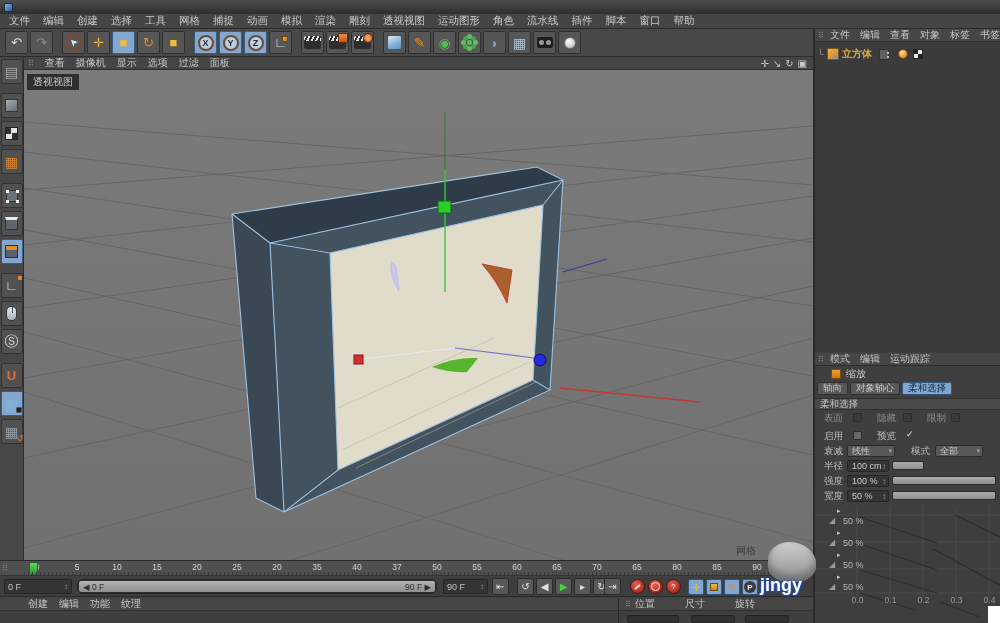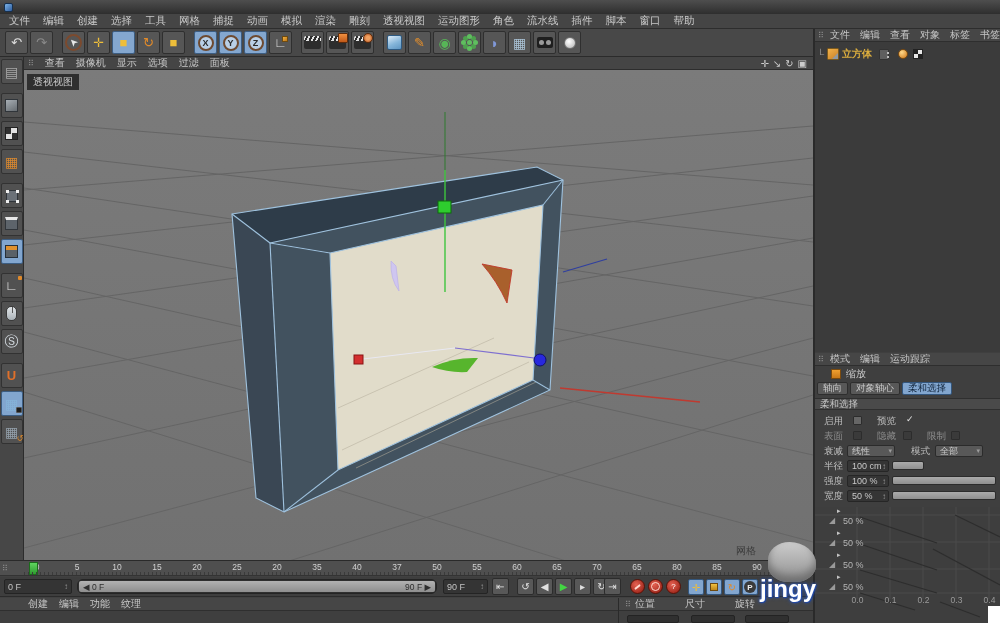--- a/index.html
+++ b/index.html
@@ -237,21 +237,21 @@
   .g-curve { position:absolute; left:14px; top:9px; color:#9a9a9a; font-size:8px; }
   .g-val { position:absolute; left:28px; top:9px; color:#b5b5b5; font-size:9px; }
   #graph-axis { position:absolute; left:0; top:88px; width:185px; display:flex;
     padding-left:26px; }
   #graph-axis span { width:33px; flex:0 0 33px; text-align:center; color:#9a9a9a; font-size:8.5px; }
 
   
   #wm-blob { position:absolute; left:768px; top:542px; width:48px; height:40px;
     background:linear-gradient(#cdcdcd,#8f8f8f); border-radius:45% 55% 42% 42%;
     box-shadow:inset 0 -6px 8px #6e6e6e; }
-  #wm-text { position:absolute; left:760px; top:575px; color:#ffffff; font-size:24px;
+  #wm-text { position:absolute; left:760px; top:575px; color:#ffffff; font-size:18px;
     font-weight:bold; letter-spacing:0;
     text-shadow:0 0 2px #2a5ac8,0 0 4px #2a5ac8,1px 1px 1px #1a3a88; }
   #wm-white { position:absolute; left:988px; top:606px; width:12px; height:17px; background:#ffffff; }
 </style>
 </head>
 <body>
 
 <div id="app">
 
   <div id="titlebar">
@@ -636,33 +636,33 @@
         <span class="scale-ico"></span>
         <span>缩放</span>
       </div>
       <div id="am-tabs">
         <span class="am-tab">轴向</span>
         <span class="am-tab">对象轴心</span>
         <span class="am-tab active">柔和选择</span>
       </div>
       <div id="am-section">柔和选择</div>
 
-      <div class="prow" style="margin-top:3px;">
-        <span class="plabel">启用</span>
-        <span class="cbox" style="left:38px;"></span>
-        <span class="plabel" style="left:62px;">预览</span>
-        <span class="checkmark" style="left:91px;">✓</span>
-      </div>
       <div class="prow">
         <span class="plabel dim">表面</span>
         <span class="cbox dark" style="left:38px;"></span>
         <span class="plabel dim" style="left:62px;">隐藏</span>
         <span class="cbox dark" style="left:88px;"></span>
         <span class="plabel dim" style="left:112px;">限制</span>
         <span class="cbox dark" style="left:136px;"></span>
+      </div>
+      <div class="prow" style="margin-top:3px;">
+        <span class="plabel">启用</span>
+        <span class="cbox" style="left:38px;"></span>
+        <span class="plabel" style="left:62px;">预览</span>
+        <span class="checkmark" style="left:91px;">✓</span>
       </div>
       <div class="prow">
         <span class="plabel">衰减</span>
         <span class="dd" style="left:32px; width:48px;">
           <span>线性</span>
           <span class="arr">▾</span>
         </span>
         <span class="plabel" style="left:96px;">模式</span>
         <span class="dd" style="left:120px; width:48px;">
           <span>全部</span>

